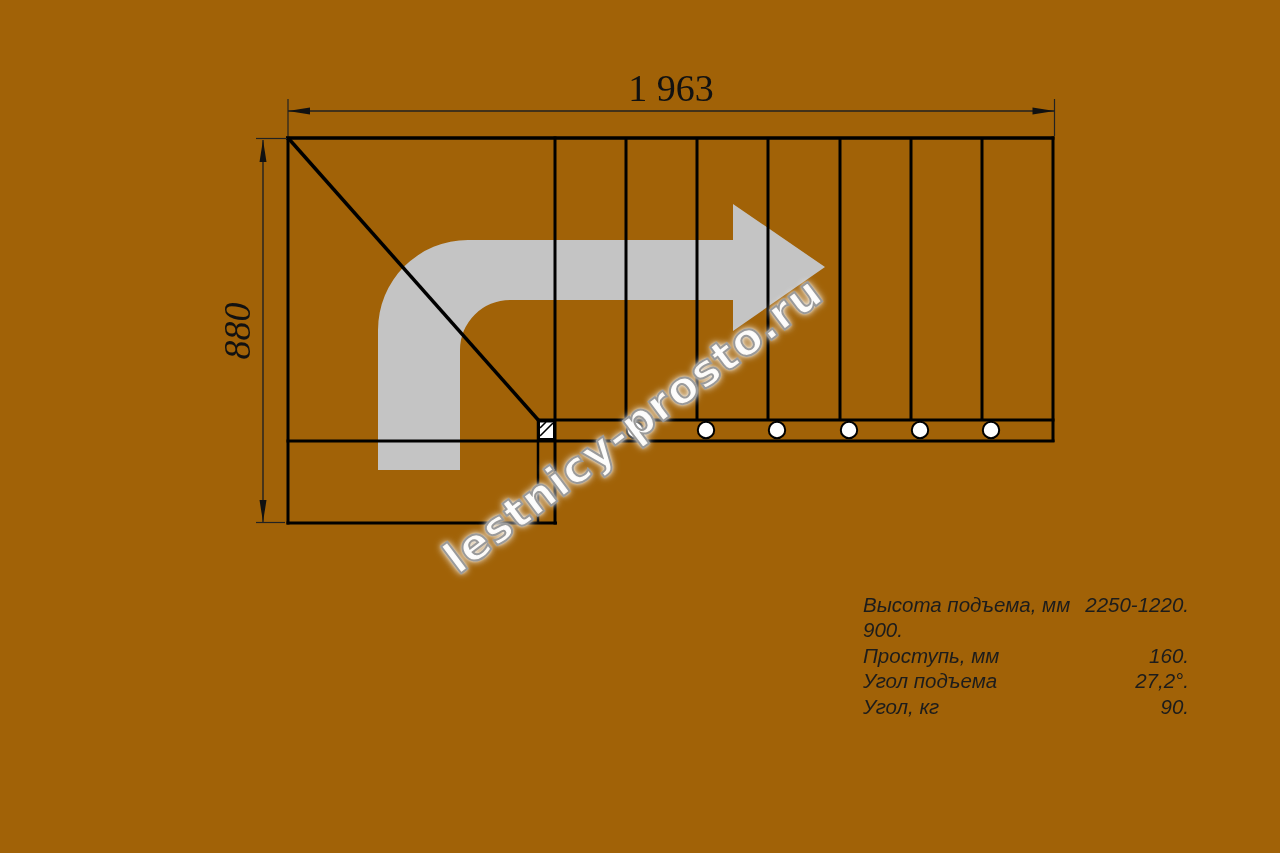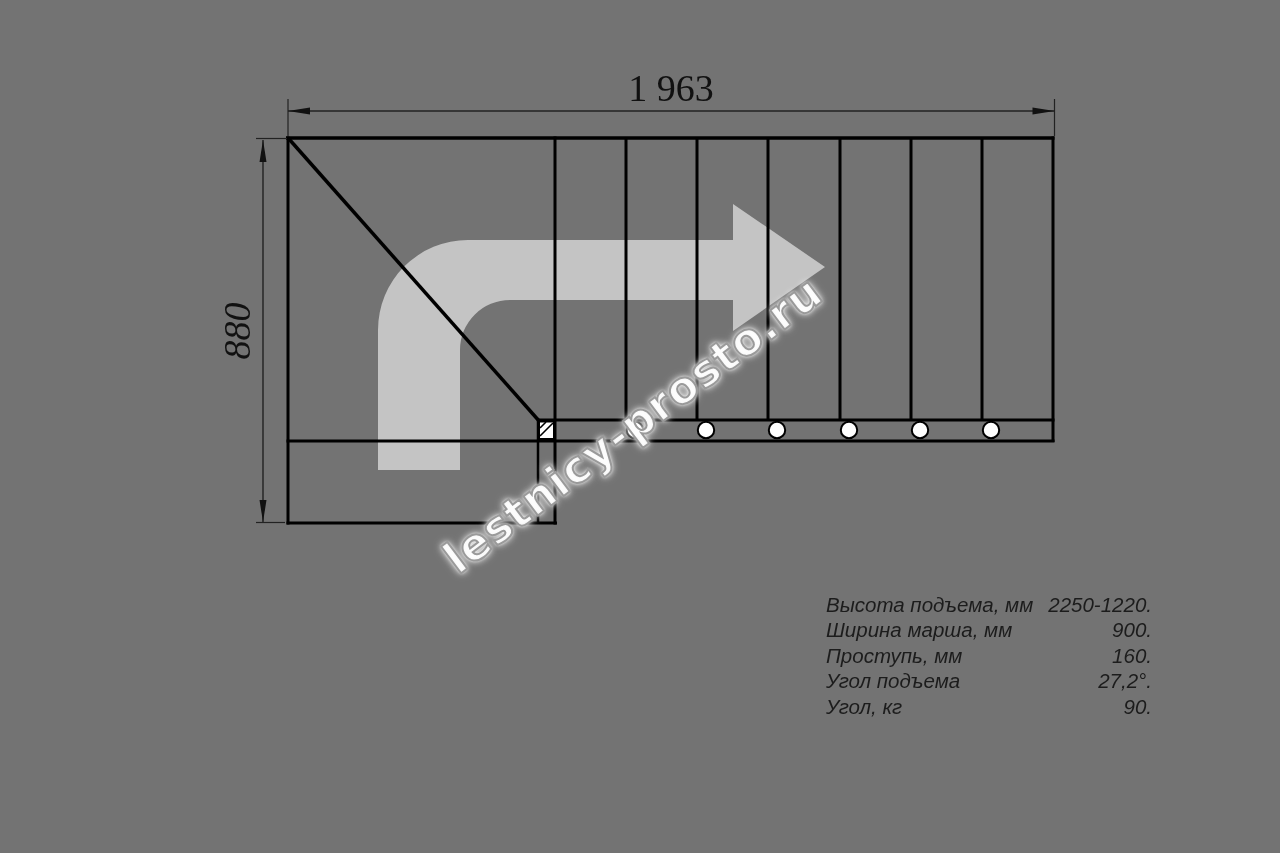--- a/index.html
+++ b/index.html
@@ -1,19 +1,19 @@
 <!DOCTYPE html>
 <html><head>
 <meta charset="utf-8">
 <style>
   html,body{margin:0;padding:0;background:#ffffff;}
   #stage{
     position:relative;
     width:1280px;height:853px;
-    background:#737373;
+    background:#a16207;
     overflow:hidden;
     font-family:"Liberation Sans",sans-serif;
   }
   #plan-svg{position:absolute;left:0;top:0;}
   .dim-text{
     font-family:"Liberation Serif","DejaVu Serif",serif;
     font-size:38px;
     fill:#111111;
   }
   .dim-text.it{font-style:italic;}
@@ -28,21 +28,21 @@
     font-size:44px;
     letter-spacing:1px;
     white-space:nowrap;
     color:rgba(252,252,252,0.55);
     -webkit-text-stroke:2px #9a9a9a;
     text-shadow:0 0 3px rgba(255,255,255,0.95),0 0 6px rgba(255,255,255,0.85),0 0 10px rgba(255,255,255,0.7);
     pointer-events:none;
   }
   #spec-table{
     position:absolute;
-    left:826px;top:592px;
+    left:863px;top:592px;
     width:326px;
     color:#1c1c1c;
     font-style:italic;
     font-size:20.5px;
     line-height:25.4px;
   }
   .spec-row{display:flex;justify-content:space-between;}
   .spec-label{text-align:left;}
   .spec-value{text-align:right;}
 </style>
@@ -112,21 +112,20 @@
   </svg>
 
   <div id="watermark">lestnicy-prosto.ru</div>
 
   <div id="spec-table">
     <div class="spec-row">
       <span class="spec-label">Высота подъема, мм</span>
       <span class="spec-value">2250-1220.</span>
     </div>
     <div class="spec-row">
-      <span class="spec-label">Ширина марша, мм</span>
       <span class="spec-value">900.</span>
     </div>
     <div class="spec-row">
       <span class="spec-label">Проступь, мм</span>
       <span class="spec-value">160.</span>
     </div>
     <div class="spec-row">
       <span class="spec-label">Угол подъема</span>
       <span class="spec-value">27,2°.</span>
     </div>

